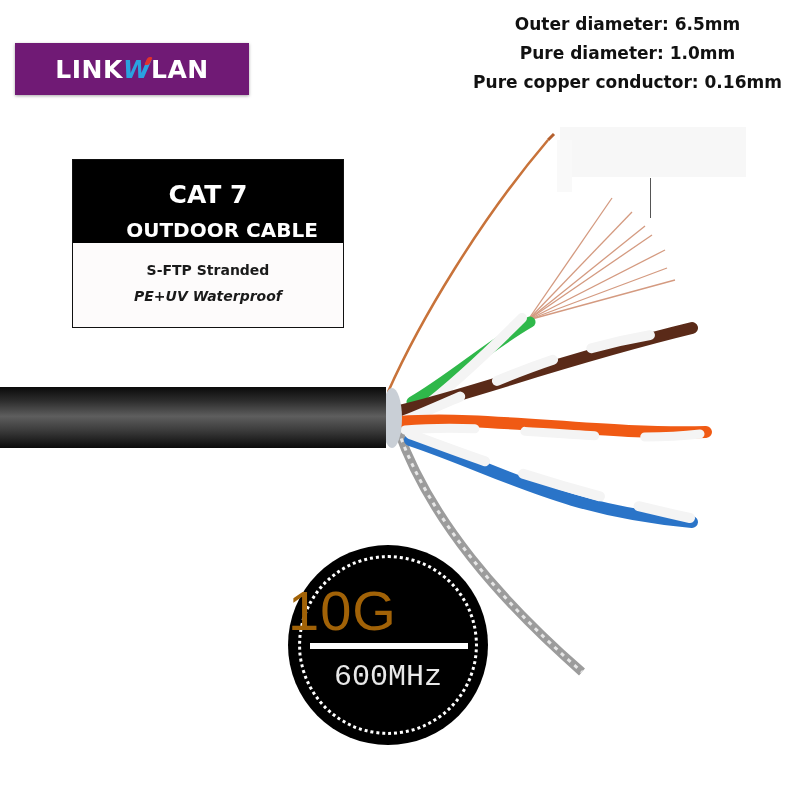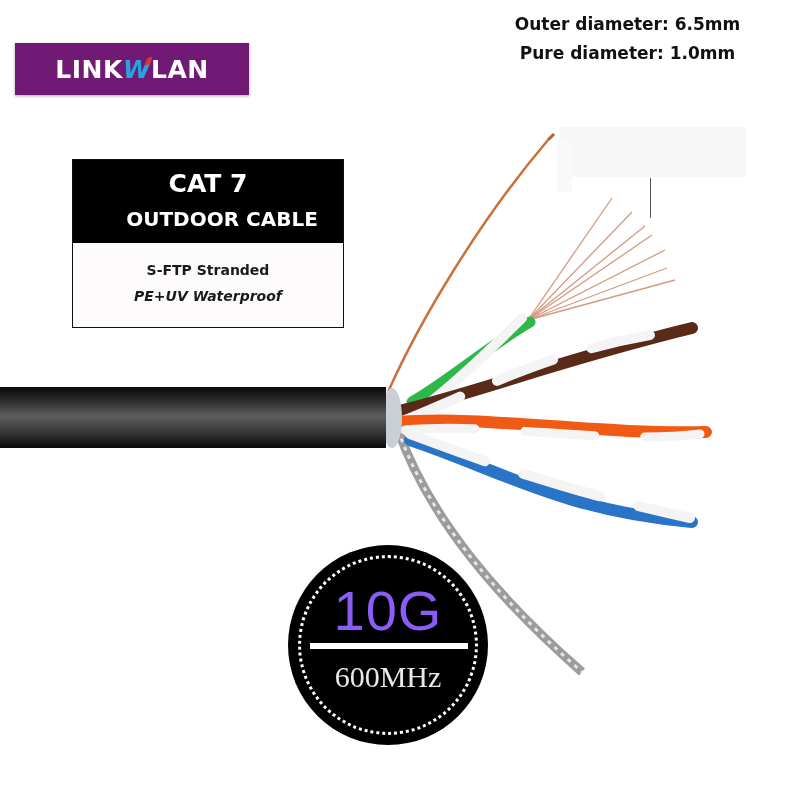--- a/index.html
+++ b/index.html
@@ -16,35 +16,35 @@
     .specs { left: 460px; top: 10px; width: 335px; text-align: center; font-family: "DejaVu Sans", sans-serif; font-weight: bold; color: #111; font-size: 17px; line-height: 29px; }
     .specs .line { display: block; white-space: nowrap; }
 
     .spec-panel { left: 560px; top: 127px; width: 186px; height: 50px; background: #f7f7f7; }
     .spec-panel2 { left: 557px; top: 140px; width: 15px; height: 52px; background: #f9f9f9; }
     .spec-leader { left: 650px; top: 178px; width: 1px; height: 40px; background: #555; }
 
     
     .cat-box { left: 72px; top: 159px; width: 272px; height: 169px; border: 1px solid #111; background: #fff; box-sizing: border-box; }
     .cat-top { position: absolute; left: 0; top: 0; right: 0; height: 83px; background: #000; color: #fff; text-align: center; font-family: "DejaVu Sans", sans-serif; font-weight: bold; }
-    .cat-title { display: block; font-size: 25px; line-height: 28px; padding-top: 10px; }
+    .cat-title { display: block; font-size: 25px; line-height: 28px; padding-top: 21px; }
     .cat-sub { display: block; font-size: 20px; line-height: 26px; margin-top: 8px; padding-left: 28px; }
     .cat-bottom { position: absolute; left: 0; top: 83px; right: 0; bottom: 0; text-align: center; font-family: "DejaVu Sans", sans-serif; font-weight: bold; font-size: 14px; color: #1a1a1a; background: #fdfbfb; }
     .cat-bottom .l1 { display: block; margin-top: 14px; line-height: 26px; }
     .cat-bottom .l2 { display: block; line-height: 26px; font-style: italic; }
 
     
     .jacket { left: 0; top: 387px; width: 386px; height: 61px; background: linear-gradient(to bottom, #0a0a0a 0%, #2b2b2b 22%, #5e5e5e 48%, #3a3a3a 72%, #0b0b0b 100%); }
 
     
     .badge { left: 288px; top: 545px; width: 200px; height: 200px; border-radius: 50%; background: #000; }
     .badge-ring { position: absolute; left: 10px; top: 10px; right: 10px; bottom: 10px; border-radius: 50%; border: 3px dotted #ffffff; }
-    .badge-main { position: absolute; left: 0; right: 0; top: 38px; text-align: center; color: #8b5cf6; font-family: "Liberation Sans", sans-serif; font-size: 56px; line-height: 56px; letter-spacing: 1px; }
+    .badge-main { position: absolute; left: 0; right: 0; top: 38px; color: #a16207; font-family: "Liberation Sans", sans-serif; font-size: 56px; line-height: 56px; letter-spacing: 1px; }
     .badge-bar { position: absolute; left: 22px; right: 20px; top: 98px; height: 6px; background: #fff; }
-    .badge-sub { position: absolute; left: 0; right: 0; top: 116px; text-align: center; color: #e8e8e8; font-family: Liberation Serif, serif; font-size: 30px; line-height: 32px; }
+    .badge-sub { position: absolute; left: 0; right: 0; top: 116px; text-align: center; color: #e8e8e8; font-family: Liberation Mono, monospace; font-size: 30px; line-height: 32px; }
 
     svg.wires { position: absolute; left: 0; top: 0; }
   </style>
 </head>
 <body>
 
 <svg class="wires" width="800" height="800" viewBox="0 0 800 800">
 
   <path d="M388 392 C 420 320, 480 220, 548 140" stroke="#c8733a" stroke-width="2.5" fill="none"></path>
   <path d="M548 140 l6 -6" stroke="#b5602e" stroke-width="3" fill="none"></path>
@@ -81,20 +81,21 @@
   <span class="logo-text"><span>LINK</span><span class="w">W</span><span>LAN</span></span>
 </div>
 
 <div class="abs spec-panel"></div>
 <div class="abs spec-panel2"></div>
 <div class="abs spec-leader"></div>
 
 <div class="abs specs">
   <span class="line">Outer diameter: 6.5mm</span>
   <span class="line">Pure diameter: 1.0mm</span>
+  <span class="line">Pure copper conductor: 0.16mm</span>
 </div>
 
 <div class="abs cat-box">
   <div class="cat-top">
     <span class="cat-title">CAT 7</span>
     <span class="cat-sub">OUTDOOR CABLE</span>
   </div>
   <div class="cat-bottom">
     <span class="l1">S-FTP Stranded</span>
     <span class="l2">PE+UV Waterproof</span>

